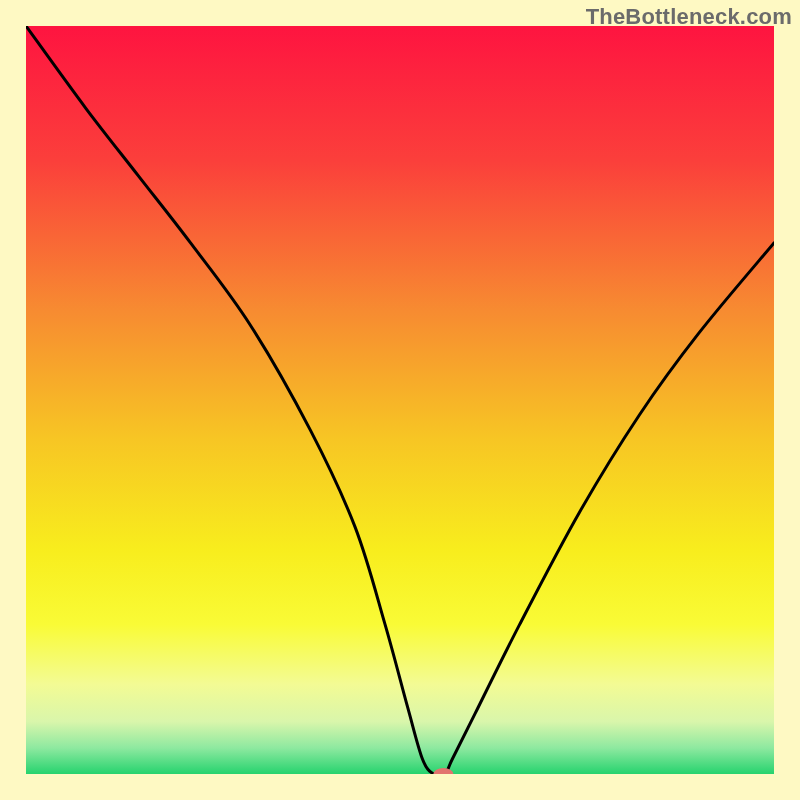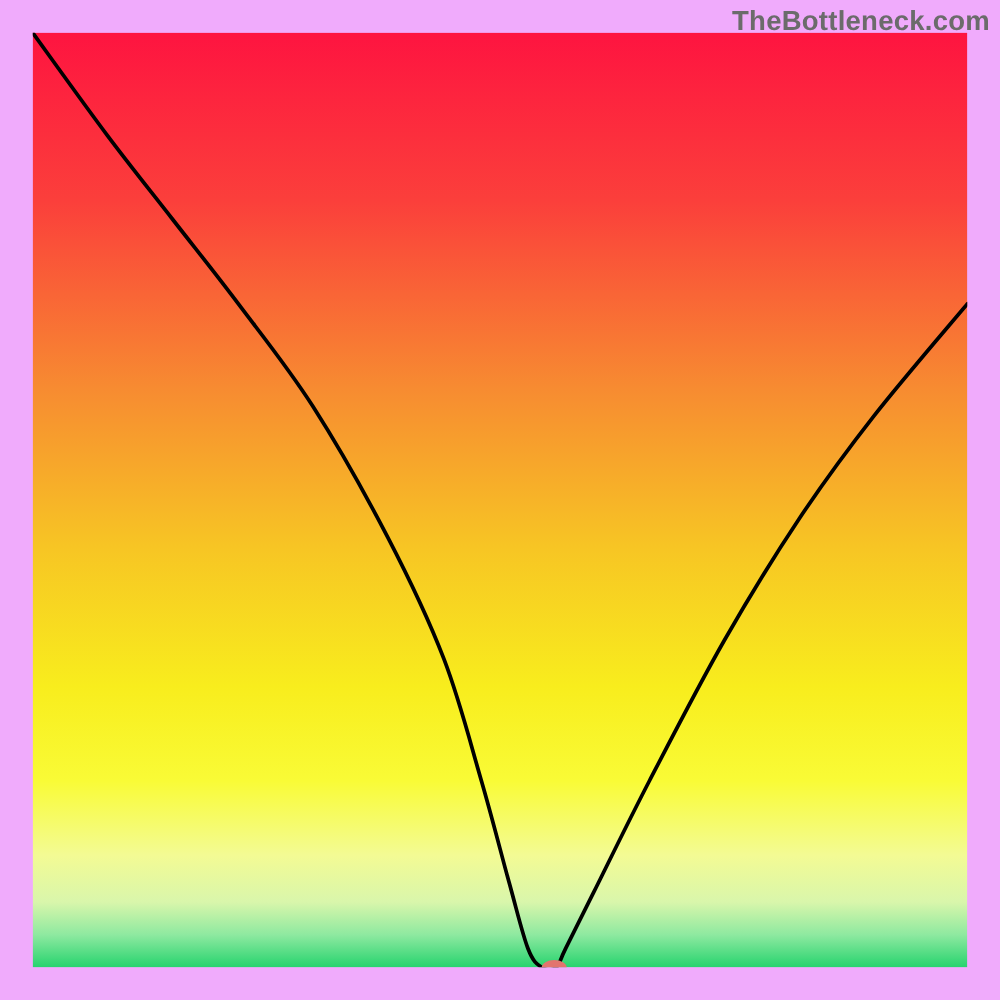--- a/index.html
+++ b/index.html
@@ -7,21 +7,21 @@
     padding: 0;
     width: 800px;
     height: 800px;
     background: #000;
     overflow: hidden;
   }
   .frame {
     position: relative;
     width: 800px;
     height: 800px;
-    background: #f0abfc;
+    background: #fef9c3;
   }
   .plot-area {
     position: absolute;
     left: 26px;
     top: 26px;
     width: 748px;
     height: 748px;
     overflow: hidden;
   }
   .watermark {

